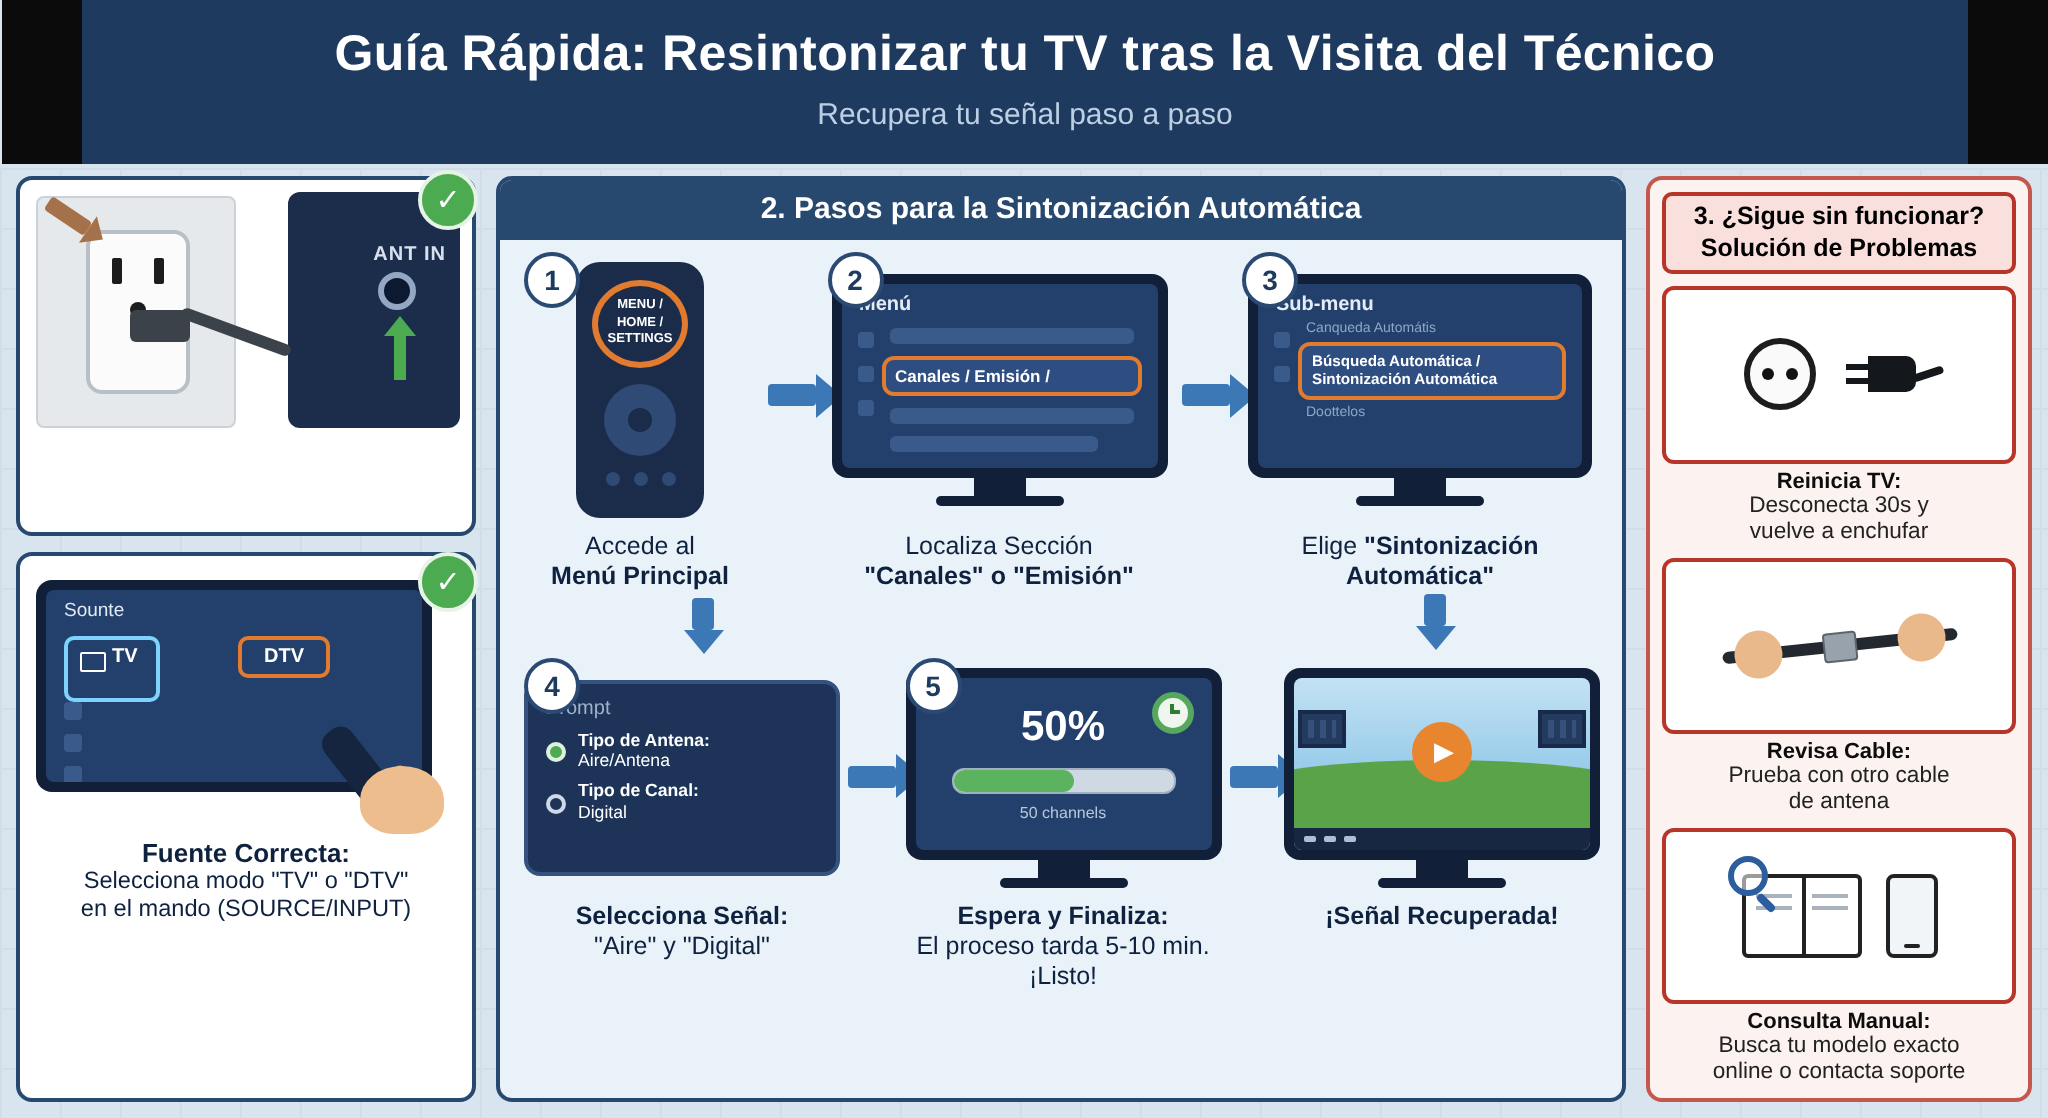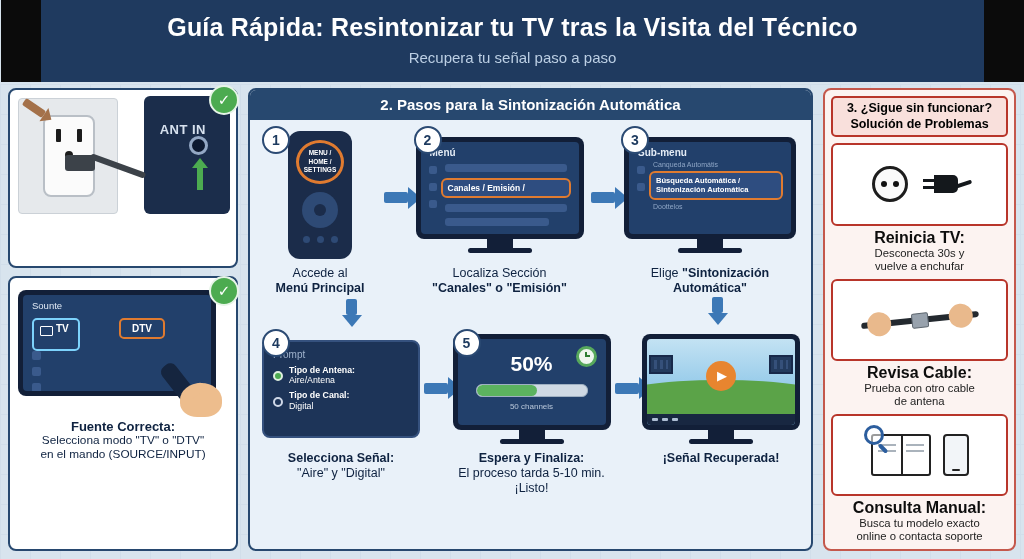--- a/index.html
+++ b/index.html
@@ -34,21 +34,21 @@
   .plate{position:absolute;left:24px;top:16px;width:48px;height:78px;background:#fbfbfb;border:2px solid #b9bfc6;border-radius:8px;}
   .slotL{position:absolute;left:11px;top:12px;width:5px;height:13px;background:#1c1c1c;border-radius:1px;}
   .slotR{position:absolute;right:11px;top:12px;width:5px;height:13px;background:#1c1c1c;border-radius:1px;}
   .hole{position:absolute;left:50%;top:34px;transform:translateX(-50%);width:8px;height:8px;background:#1c1c1c;border-radius:50%;}
   .plug{position:absolute;left:46px;top:56px;width:30px;height:16px;background:#3c4249;border-radius:3px;z-index:2;}
   .cbl{position:absolute;left:70px;top:64px;width:58px;height:6px;background:#3c4249;border-radius:3px;transform:rotate(20deg);z-index:2;}
   .brownArrow{position:absolute;left:6px;top:8px;width:24px;height:8px;background:#a4714a;border-radius:2px;transform:rotate(34deg);}
   .brownArrow::after{content:'';position:absolute;left:100%;top:50%;transform:translateY(-50%);
     border-left:9px solid #a4714a;border-top:8px solid transparent;border-bottom:8px solid transparent;}
   .tvback{position:absolute;right:0;top:0;width:86px;height:118px;background:#1b2d4b;border-radius:6px;}
-  .antin{position:absolute;top:26px;right:24px;font-size:13px;color:#d7e1ee;font-weight:bold;letter-spacing:.5px;}
+  .antin{position:absolute;top:26px;right:7px;font-size:10px;color:#d7e1ee;font-weight:bold;letter-spacing:.5px;}
   .port{position:absolute;top:40px;right:22px;width:13px;height:13px;border:3px solid #93a7c4;border-radius:50%;background:#0d1930;}
   .uparrow{position:absolute;top:72px;right:27px;width:6px;height:22px;background:#4cab50;}
   .uparrow::before{content:'';position:absolute;bottom:100%;left:50%;transform:translateX(-50%);
     border-bottom:10px solid #4cab50;border-left:8px solid transparent;border-right:8px solid transparent;}
   .p1 .check{right:-3px;top:-5px;}
   
   .p2-ill{position:relative;height:130px;}
   .tv2{position:absolute;left:2px;top:6px;width:198px;height:106px;background:#121f38;border-radius:8px;padding:5px;box-sizing:border-box;}
   .scr2{width:100%;height:100%;background:#22406b;border-radius:4px;position:relative;overflow:hidden;}
   .srcTitle{position:absolute;left:9px;top:5px;color:#dfe8f4;font-size:9.5px;}
@@ -137,21 +137,21 @@
     color:#fff;display:flex;align-items:center;justify-content:center;font-size:13px;padding-left:2px;box-sizing:border-box;}
   .cbar{position:absolute;bottom:0;left:0;right:0;height:11px;background:#182741;display:flex;align-items:center;gap:4px;padding:0 5px;}
   .cbar i{width:6px;height:3px;background:#aebed4;display:block;border-radius:1px;}
   
   .c3{width:193px;border:2px solid #c4584c;border-radius:8px;background:#fcf3f1;padding:6px;box-sizing:border-box;display:flex;flex-direction:column;}
   .c3-head{border:2px solid #b8352a;background:#f9e0dc;border-radius:5px;text-align:center;padding:3px 1px;color:#000000;}
   .c3-head .l1,.c3-head .l2{font-size:12.5px;font-weight:bold;line-height:1.25;}
   .c3-item{margin-top:6px;flex:1;display:flex;flex-direction:column;min-height:0;}
   .c3-box{border:2px solid #b8352a;border-radius:6px;background:#fff;flex:1;display:flex;align-items:center;justify-content:center;position:relative;min-height:60px;}
   .c3cap{text-align:center;margin-top:3px;}
-  .c3cap b{font-size:16px;color:#0d0d0d;display:block;}
+  .c3cap b{font-size:11px;color:#0d0d0d;display:block;}
   .c3cap span{font-size:11.3px;color:#222;display:block;line-height:1.15;}
   
   .outc{width:36px;height:36px;border:3px solid #1d1d1d;border-radius:50%;background:#fafafa;position:relative;margin-right:14px;box-sizing:border-box;}
   .outc::before{content:'';position:absolute;left:6px;top:12px;width:6px;height:6px;background:#111;border-radius:50%;}
   .outc::after{content:'';position:absolute;right:6px;top:12px;width:6px;height:6px;background:#111;border-radius:50%;}
   .plugg{position:relative;width:46px;height:24px;}
   .plugbody{position:absolute;left:12px;top:3px;width:24px;height:18px;background:#14181c;border-radius:0 5px 5px 0;}
   .prong{position:absolute;width:12px;height:3px;background:#14181c;left:1px;}
   .prong.t{top:7px;} .prong.b{top:14px;}
   .plugcable{position:absolute;left:34px;top:10px;width:16px;height:4px;background:#14181c;border-radius:2px;transform:rotate(-18deg);}

